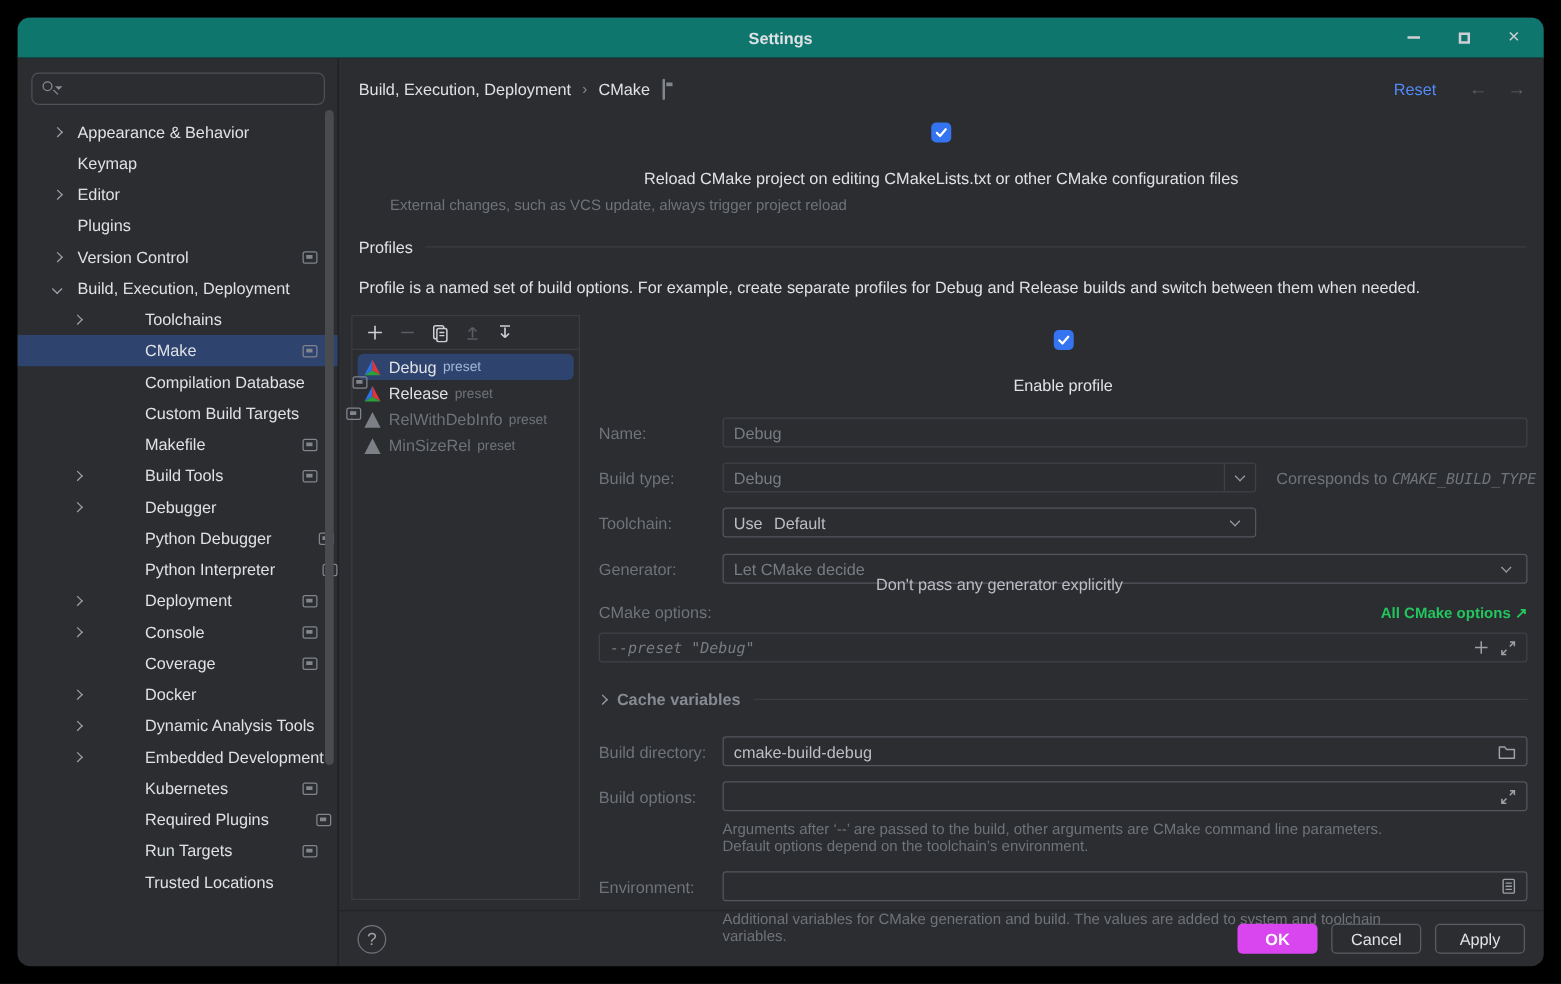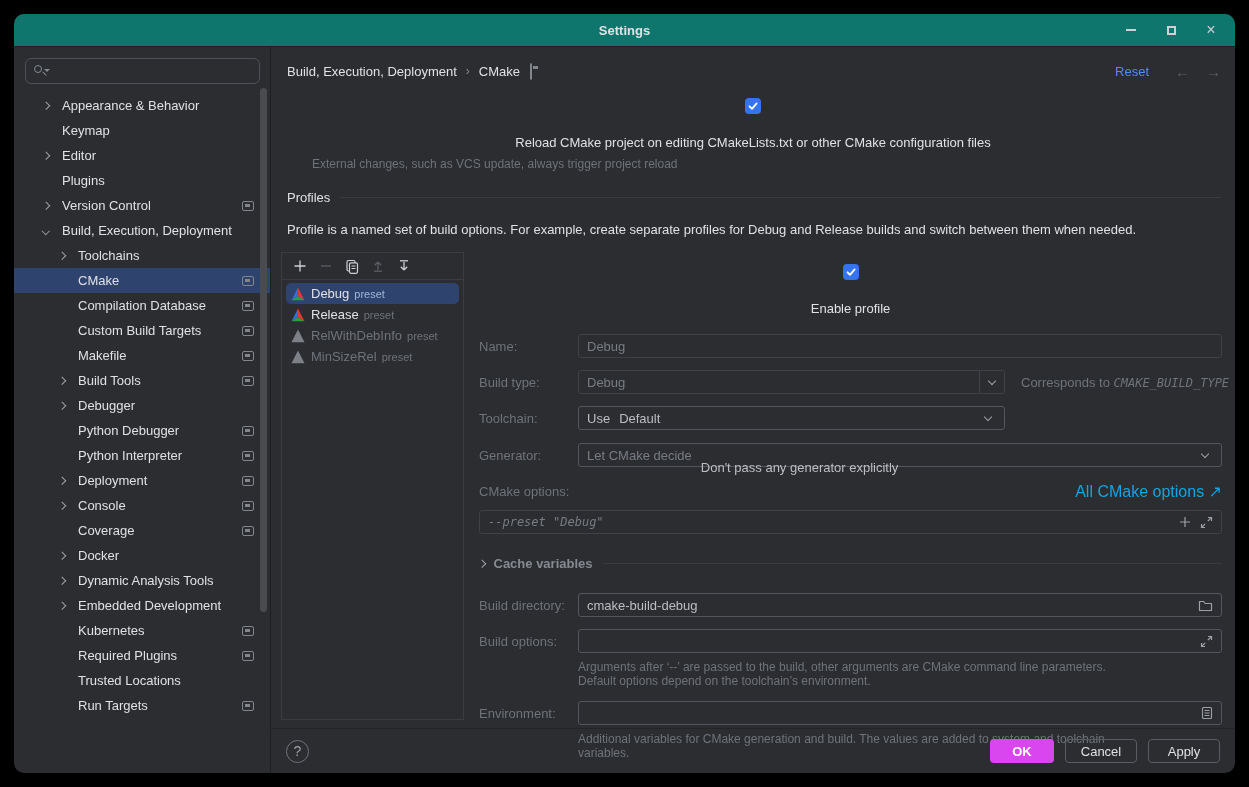--- a/index.html
+++ b/index.html
@@ -31,21 +31,21 @@
   .search-glyph { position:relative; width:16px; height:14px; }
   .search-glyph .lens { position:absolute; left:1px; top:1px; width:8px; height:8px; border:1.4px solid #868a91; border-radius:50%; }
   .search-glyph .handle { position:absolute; left:8.5px; top:8.5px; width:4.5px; height:1.4px; background:#868a91; transform:rotate(45deg); }
   .search-glyph .caret { position:absolute; right:-1px; top:5px; width:0; height:0;
     border-left:3px solid transparent; border-right:3px solid transparent; border-top:3.5px solid #868a91; }
   .tree { margin-top:9px; }
   .trow { height:25px; display:flex; align-items:center; padding-right:16px; position:relative; cursor:default; }
   .trow.sel { background:#2e436e; }
   .trow .chev { width:16px; flex:none; margin-right:8px; display:flex; align-items:center; justify-content:center; }
   .trow.lvl0 { padding-left:24px; }
-  .trow.lvl1 { padding-left:40px; }
+  .trow.lvl1 { padding-left:40px;gap:38px; }
   .chev i { display:block; width:5.5px; height:5.5px; border-right:1.4px solid #9da0a6; border-bottom:1.4px solid #9da0a6; }
   .chev.closed i { transform:rotate(-45deg); }
   .chev.open i { transform:rotate(45deg); }
   .tlabel { white-space:nowrap; color:#dfe1e5; }
   .badge { margin-left:auto; width:12px; height:10px; border:1px solid #82858c; border-radius:2px; position:relative; flex:none; }
   .badge::after { content:""; position:absolute; left:2px; top:2.5px; width:5px; height:3px; background:#82858c; }
   .vscroll { position:absolute; right:3px; top:41px; width:7px; height:524px; background:#494b4e; border-radius:4px; }
   
   .main { flex:1; display:flex; flex-direction:column; min-width:0; padding-top:10px; }
   .mainhead { height:28px; flex:none; display:flex; align-items:center; padding:0 14px 0 16px; }
@@ -86,21 +86,21 @@
   .field .val-bright { color:#bcbec4; }
   .combo { cursor:default; }
   .combo .darr { margin-left:auto; display:flex; align-items:center; justify-content:center; width:16px; }
   .combo .darr i { display:block; width:6px; height:6px; border-right:1.4px solid #9da0a6; border-bottom:1.4px solid #9da0a6; transform:rotate(45deg); margin-top:-3px; }
   .combo.separr { padding-right:0; }
   .combo.separr .darr { border-left:1px solid #3f4147; width:25px; height:100%; margin-left:auto; }
   .w427 { flex:none; width:427px; }
   .note { margin-left:16px; color:#6f737a; white-space:nowrap; }
   .mono { font-family:"DejaVu Sans Mono", monospace; font-size:12px;font-style:italic; }
   .optlabel-row { display:flex; align-items:center; margin:3px 0 9px; }
-  .optlink { margin-left:auto; color:#0ea5e9; font-size:16px; cursor:pointer; }
+  .optlink { margin-left:auto; color:#22c55e; font-size:12px; cursor:pointer;font-weight:bold; }
   .optfield { margin-bottom:0; }
   .fico { display:flex; align-items:center; justify-content:center; margin-left:8px; flex:none; }
   .collapse-row { display:flex; align-items:center; margin:22px 0; color:#868a91;font-weight:bold; }
   .collapse-row .chev { margin-right:9px; display:flex; align-items:center; }
   .collapse-row::after { content:""; flex:1; height:1px; background:#3a3c40; margin-left:10px; }
   .helptext { margin:-5px 0 13px 99px; color:#6f737a; font-size:12px; line-height:14px; }
   
   .footer { height:45px; flex:none; border-top:1px solid #222426; display:flex; align-items:center; padding:0 15px; }
   .helpcircle { width:23px; height:23px; border:1.2px solid #6f737a; border-radius:50%; color:#9da0a6;
     display:flex; align-items:center; justify-content:center; font-size:14px; cursor:pointer; }
@@ -264,26 +264,26 @@
             <span class="tlabel">Kubernetes</span>
             <span class="badge"></span>
           </div>
         <div class="trow lvl1">
             <span class="chev"></span>
             <span class="tlabel">Required Plugins</span>
             <span class="badge"></span>
           </div>
         <div class="trow lvl1">
             <span class="chev"></span>
+            <span class="tlabel">Run Targets</span>
+            <span class="badge"></span>
+          </div>
+        <div class="trow lvl1">
+            <span class="chev"></span>
             <span class="tlabel">Trusted Locations</span>
-          </div>
-        <div class="trow lvl1">
-            <span class="chev"></span>
-            <span class="tlabel">Run Targets</span>
-            <span class="badge"></span>
           </div>
       </div>
       <div class="vscroll"></div>
     </div>
 
     <div class="main">
       <div class="mainhead">
         <span class="crumb">Build, Execution, Deployment</span>
         <span class="crumb-sep">›</span>
         <span class="crumb">CMake</span>

